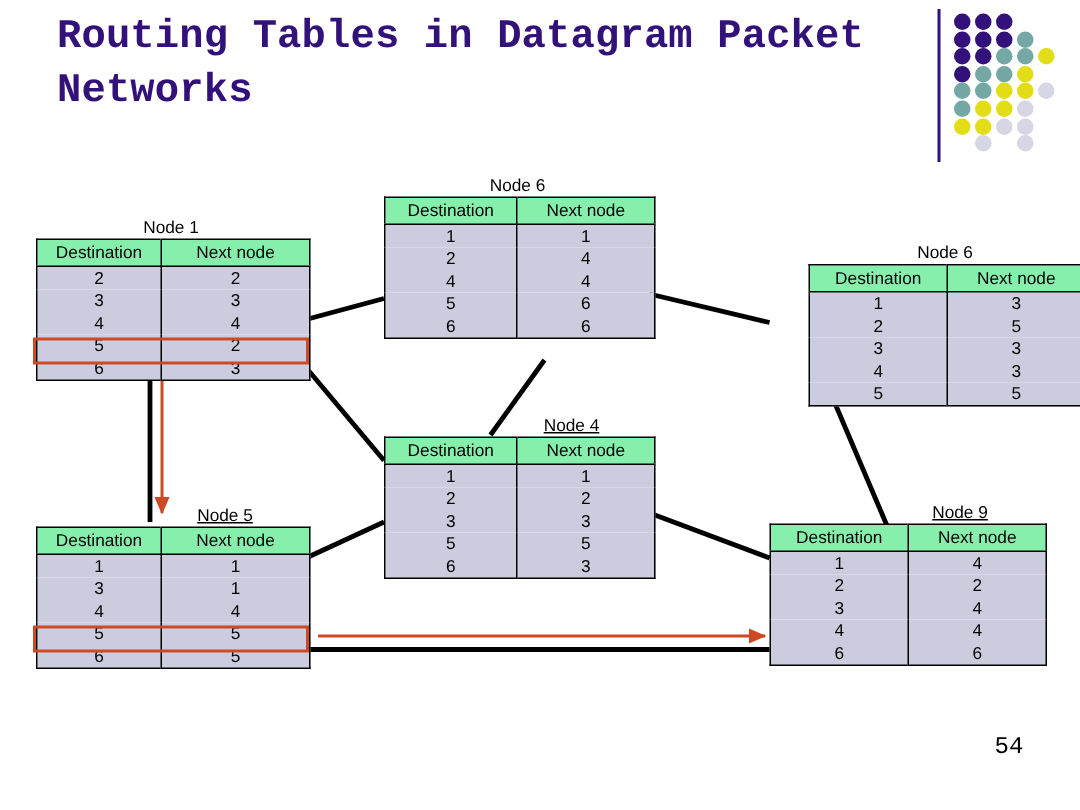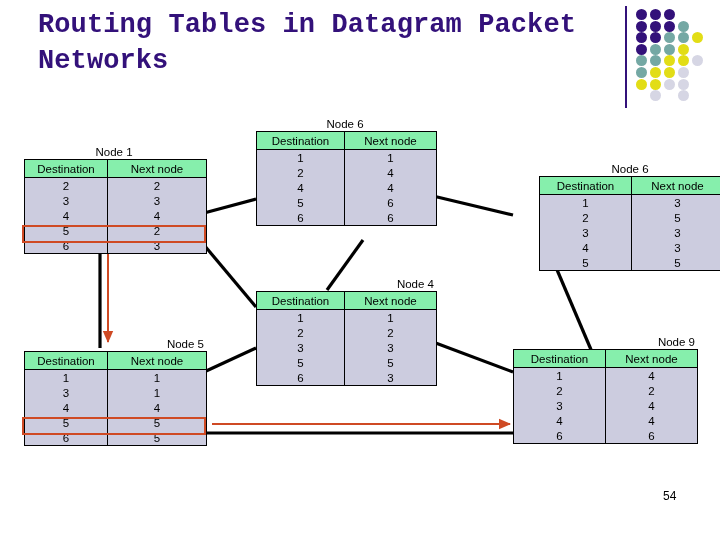--- a/index.html
+++ b/index.html
@@ -66,22 +66,23 @@
     position: absolute;
   }
   .node-caption {
     text-align: center;
     font-size: 11.5px;
     color: #000000;
     margin-bottom: 1px;
     white-space: nowrap;
   }
   .node-caption.caption-left {
-    text-align: right;
+    text-align: center;
     padding-left: 72px;
+    text-decoration: underline;
   }
   table.routing-table {
     border-collapse: collapse;
     border: 1px solid #000000;
     table-layout: fixed;
   }
   table.routing-table th {
     background: #86efac;
     border-right: 1px solid #000000;
     border-bottom: 1px solid #000000;
@@ -110,22 +111,23 @@
     border: 2px solid #cf4a24;
     box-sizing: border-box;
     pointer-events: none;
   }
 
   
   #page-number {
     position: absolute;
     left: 663px;
     top: 489px;
-    font-size: 12px;
+    font-size: 16px;
     color: #000000;
+    font-family: Liberation Mono, monospace;
   }
 </style>
 </head>
 <body>
 
 <div id="slide-title">Routing Tables in Datagram Packet Networks</div>
 
 <div id="logo-divider"></div>
 <div id="dot-logo">
     <div class="logo-dot" style="left: 0px; top: 0px; background: rgb(51, 17, 122);"></div>

